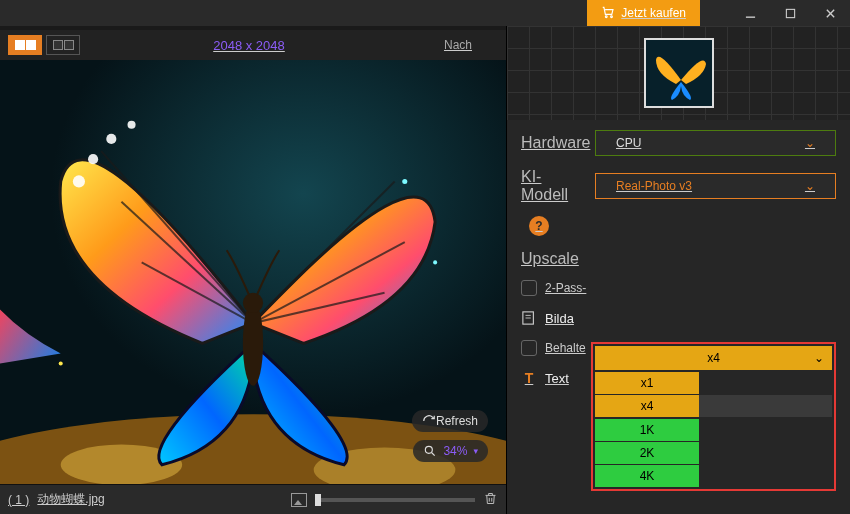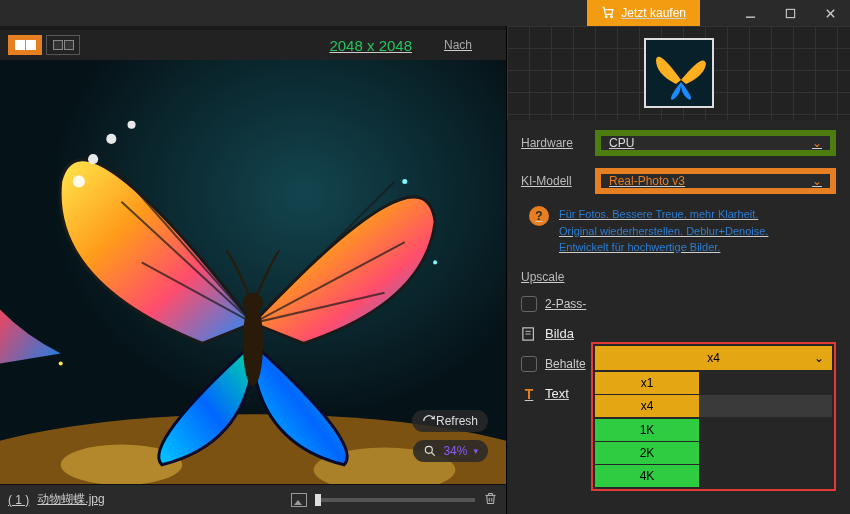--- a/index.html
+++ b/index.html
@@ -22,21 +22,21 @@
   .right { width: 344px; background: #262626; display: flex; flex-direction: column; border-left: 1px solid #000; }
   
   
   .view-bar { height: 30px; background: #222; display: flex; align-items: center; padding: 0 8px; gap: 6px; margin-top: 4px; }
   .view-toggle { display: flex; gap: 4px; }
   .vt-btn { width: 34px; height: 20px; border: 1px solid #555; display: flex; align-items: center; justify-content: center; cursor: pointer; }
   .vt-btn.active { background: #e67e22; border-color: #e67e22; }
   .vt-inner { display: flex; gap: 1px; }
   .vt-box { width: 10px; height: 10px; background: #333; border: 1px solid #888; }
   .vt-btn.active .vt-box { background: #fff; border-color: #fff; }
-  .view-bar .dim { flex: 1; text-align: right; color: #22c55e; font-size: 15px; }
+  .view-bar .dim { flex: 1; text-align: center; color: #8b5cf6; font-size: 13px; }
   .view-bar .after { width: 80px; text-align: center; color: #aaa; }
   
   
   .preview { flex: 1; position: relative; overflow: hidden; background: #0a1820; }
   .butterfly { position: absolute; inset: 0; }
   .refresh-pill { position: absolute; right: 18px; bottom: 52px; background: rgba(40,40,40,0.85); border-radius: 14px; padding: 4px 10px; display: flex; align-items: center; gap: 0; color: #ddd; cursor: pointer; }
   .zoom-pill { position: absolute; right: 18px; bottom: 22px; background: rgba(40,40,40,0.85); border-radius: 14px; padding: 4px 10px; display: flex; align-items: center; gap: 6px; color: #8b5cf6; cursor: pointer; }
   
   
   .filmstrip { height: 30px; background: #2a2a2a; display: flex; align-items: center; padding: 0 8px; gap: 8px; border-top: 1px solid #111; }
@@ -46,22 +46,22 @@
   .slider-thumb { position: absolute; left: 0; top: -4px; width: 6px; height: 12px; background: #ddd; }
   
   
   .thumb-row { height: 94px; display: flex; justify-content: center; align-items: center; background: #222; background-image: linear-gradient(#333 1px, transparent 1px), linear-gradient(90deg, #333 1px, transparent 1px); background-size: 22px 22px; }
   .thumb { width: 70px; height: 70px; border: 2px solid #ddd; background: #0a1820; position: relative; overflow: hidden; }
   
   .panel-body { padding: 10px 14px; flex: 1; position: relative; }
   .section-hdr { display: flex; align-items: center; gap: 8px; color: #eee; font-size: 13px; margin: 8px 0 14px; }
   
   .form-row { display: flex; align-items: center; gap: 10px; margin-bottom: 12px; }
-  .form-row .lbl { width: 64px; color: #bbb; font-size: 12px; }
-  .select { flex: 1; height: 26px; border: 6px solid #4d7c0f; background: #2a2a2a; display: flex; align-items: center; padding: 0 8px; justify-content: space-between; cursor: pointer; color: #ddd; }
+  .form-row .lbl { width: 64px; color: #bbb; font-size: 16px; }
+  .select { flex: 1; height: 26px; border: 1px solid #4d7c0f; background: #2a2a2a; display: flex; align-items: center; padding: 0 20px; justify-content: space-between; cursor: pointer; color: #ddd; }
   .select.orange-border { border-color: #e67e22; }
   .select .chev { color: #e67e22; }
   
   .desc-row { display: flex; gap: 10px; margin-bottom: 14px; }
   .desc-row .q { width: 20px; height: 20px; background: #e67e22; border-radius: 50%; display: flex; align-items: center; justify-content: center; color: #2a2a2a; font-weight: bold; margin-left: 8px; flex-shrink: 0; }
   .desc-row .txt { color: #2d7dd2; font-size: 11px; line-height: 1.5; }
   
   .chk-row { display: flex; align-items: center; gap: 8px; margin-bottom: 14px; }
   .chk { width: 16px; height: 16px; border: 1px solid #666; border-radius: 3px; cursor: pointer; }
   
@@ -265,25 +265,20 @@
         <div class="form-row">
           <div class="lbl">KI-Modell</div>
           <div class="select orange-border" style="color:#e67e22">
             <span>Real-Photo v3</span>
             <span class="chev">⌄</span>
           </div>
         </div>
 
         <div class="desc-row">
           <div class="q">?</div>
-          <div class="txt">
-            <div>Für Fotos. Bessere Treue, mehr Klarheit.</div>
-            <div>Original wiederherstellen. Deblur+Denoise.</div>
-            <div>Entwickelt für hochwertige Bilder.</div>
-          </div>
         </div>
 
         <div class="form-row">
           <div class="lbl">Upscale</div>
         </div>
 
         <div class="chk-row">
           <div class="chk"></div>
           <span>2-Pass-</span>
         </div>

